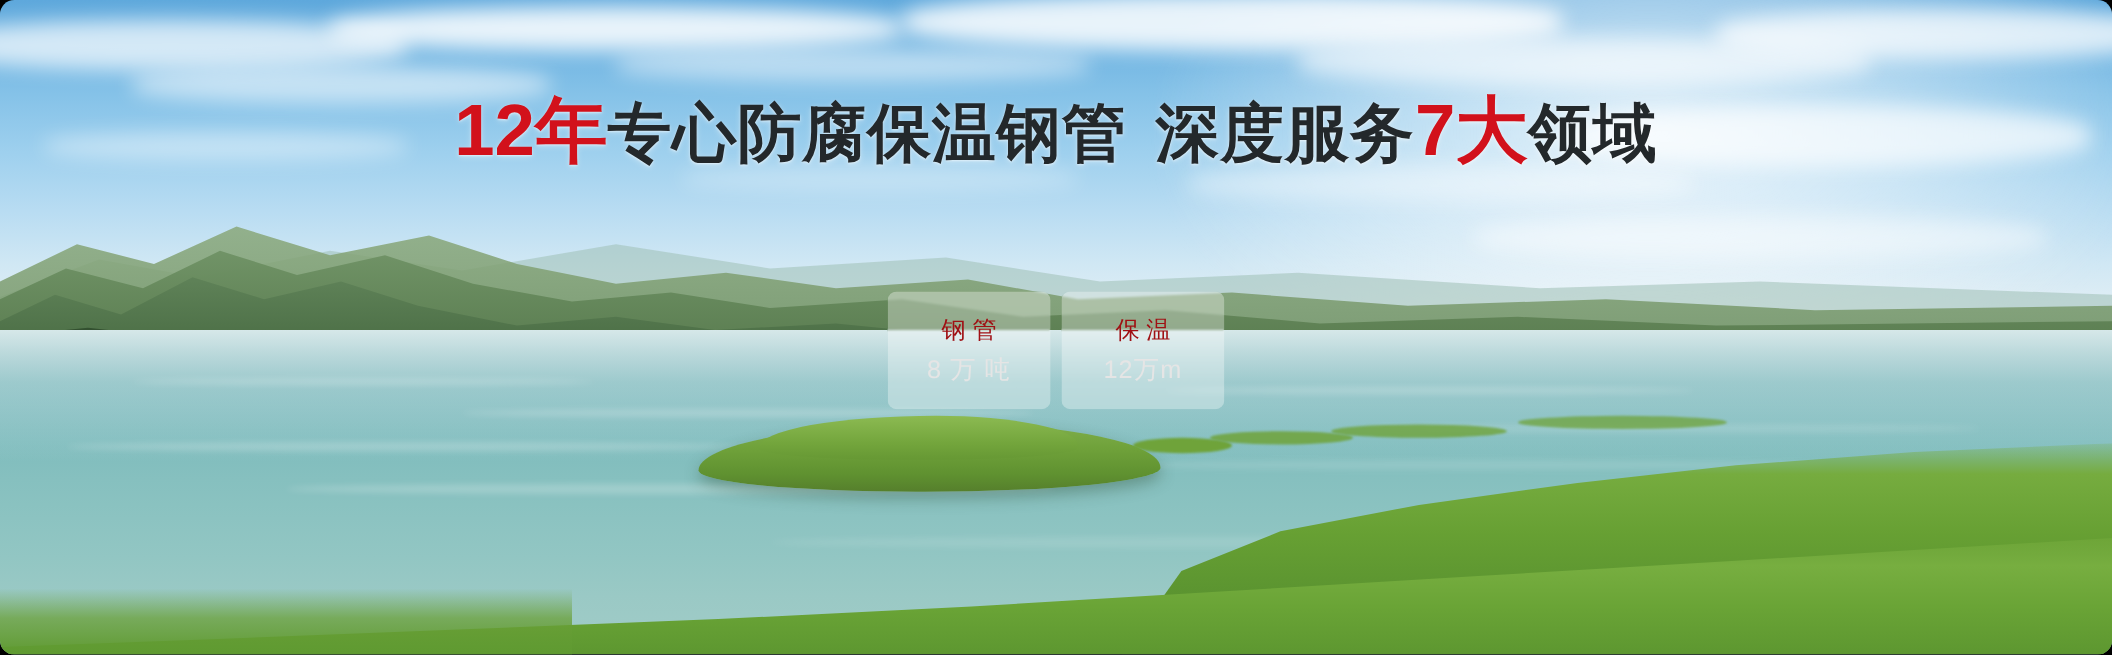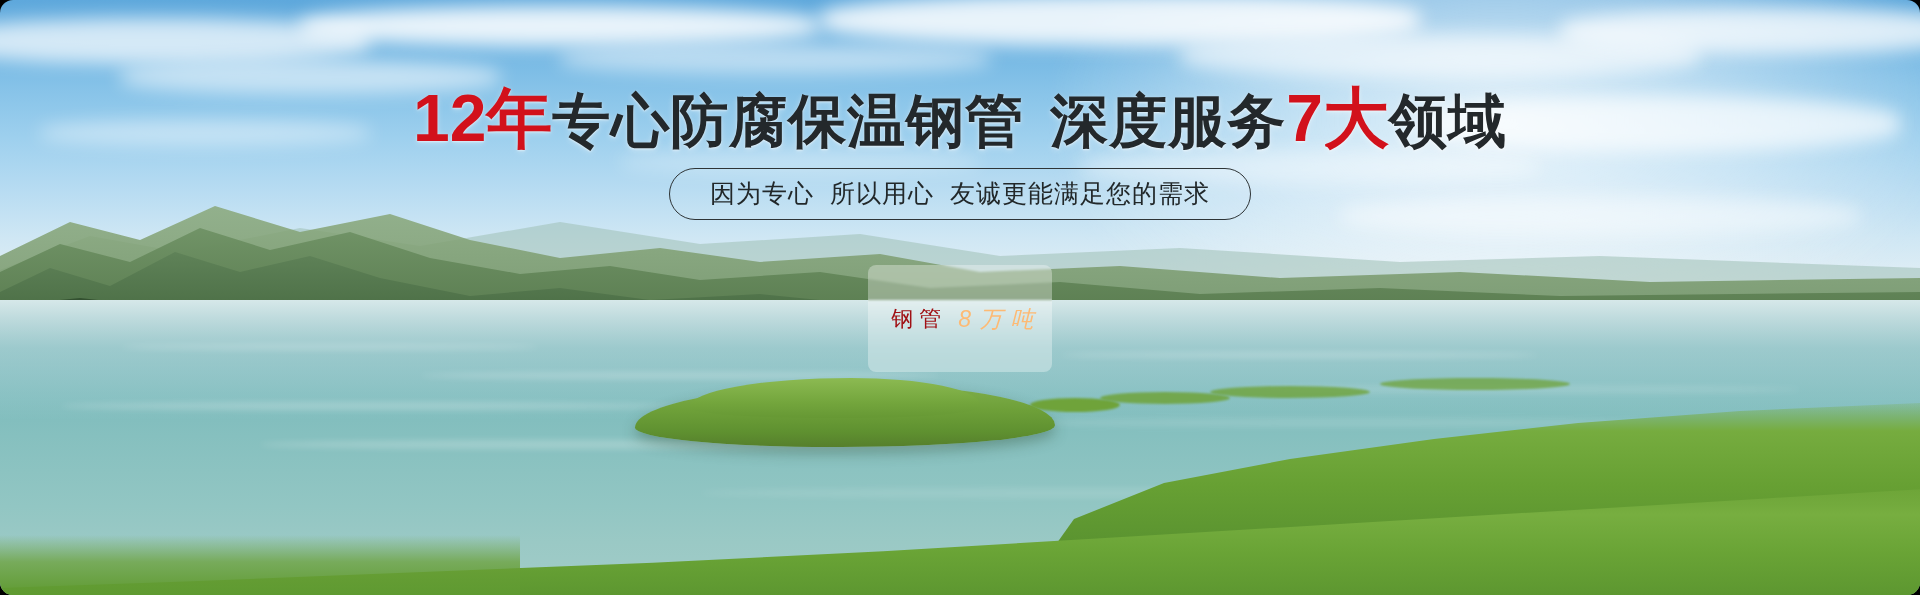--- a/index.html
+++ b/index.html
@@ -182,45 +182,45 @@
   
   .cards {
     position: absolute;
     left: 0; top: 265px;
     width: 1920px;
     display: flex;
     justify-content: center;
     gap: 10px;
   }
   .card {
-    width: 184px;
+    width: 148px;
     height: 107px;
     background: rgba(255,255,255,0.33);
     border-radius: 8px;
     display: flex;
+    flex-direction: column;
     align-items: center;
     justify-content: center;
     gap: 11px;
     backdrop-filter: blur(1px);
   }
   .card-label {
     font-size: 22px;
     line-height: 24px;
     color: #a01014;
     letter-spacing: 6px;
     text-indent: 6px;
     font-weight: normal;
   }
   .card-value {
     font-size: 23px;
     line-height: 26px;
-    color: #fdba74;
+    color: #e5e5e5;
     letter-spacing: 1px;
     white-space: nowrap;
-    font-style: italic;
   }
   .card-value sup {
     font-size: 14px;
     vertical-align: super;
     line-height: 0;
   }
 </style>
 </head>
 <body>
 
@@ -302,28 +302,29 @@
   <div class="islet-wisp" style="left:1100px; top:392px; width:130px; height:12px; opacity:0.85;"></div>
   <div class="islet-wisp" style="left:1210px; top:386px; width:160px; height:12px; opacity:0.8;"></div>
   <div class="islet-wisp" style="left:1380px; top:378px; width:190px; height:12px; opacity:0.75;"></div>
   <div class="grass-fg"></div>
   <div class="grass-left-strip"></div>
 
   <div class="headline">
     <span class="num">12</span><span class="num">年</span><span>专心防腐保温钢管</span><span class="gap"></span><span>深度服务</span><span class="num">7</span><span class="num">大</span><span>领域</span>
   </div>
 
-  <div class="subtitle-wrap">
-    <div class="subtitle"><span>因为专心</span><span class="sp"></span><span>所以用心</span><span class="sp"></span><span>友诚更能满足您的需求</span></div>
-  </div>
 
   <div class="cards">
 
     <div class="card">
       <div class="card-label">钢管</div>
       <div class="card-value"><span>8 万 吨</span></div>
     </div>
 
 
+    <div class="card">
+      <div class="card-label">保温</div>
+      <div class="card-value"><span>12万m</span></div>
+    </div>
 
   </div>
 
 </div>
 
 </body></html>

